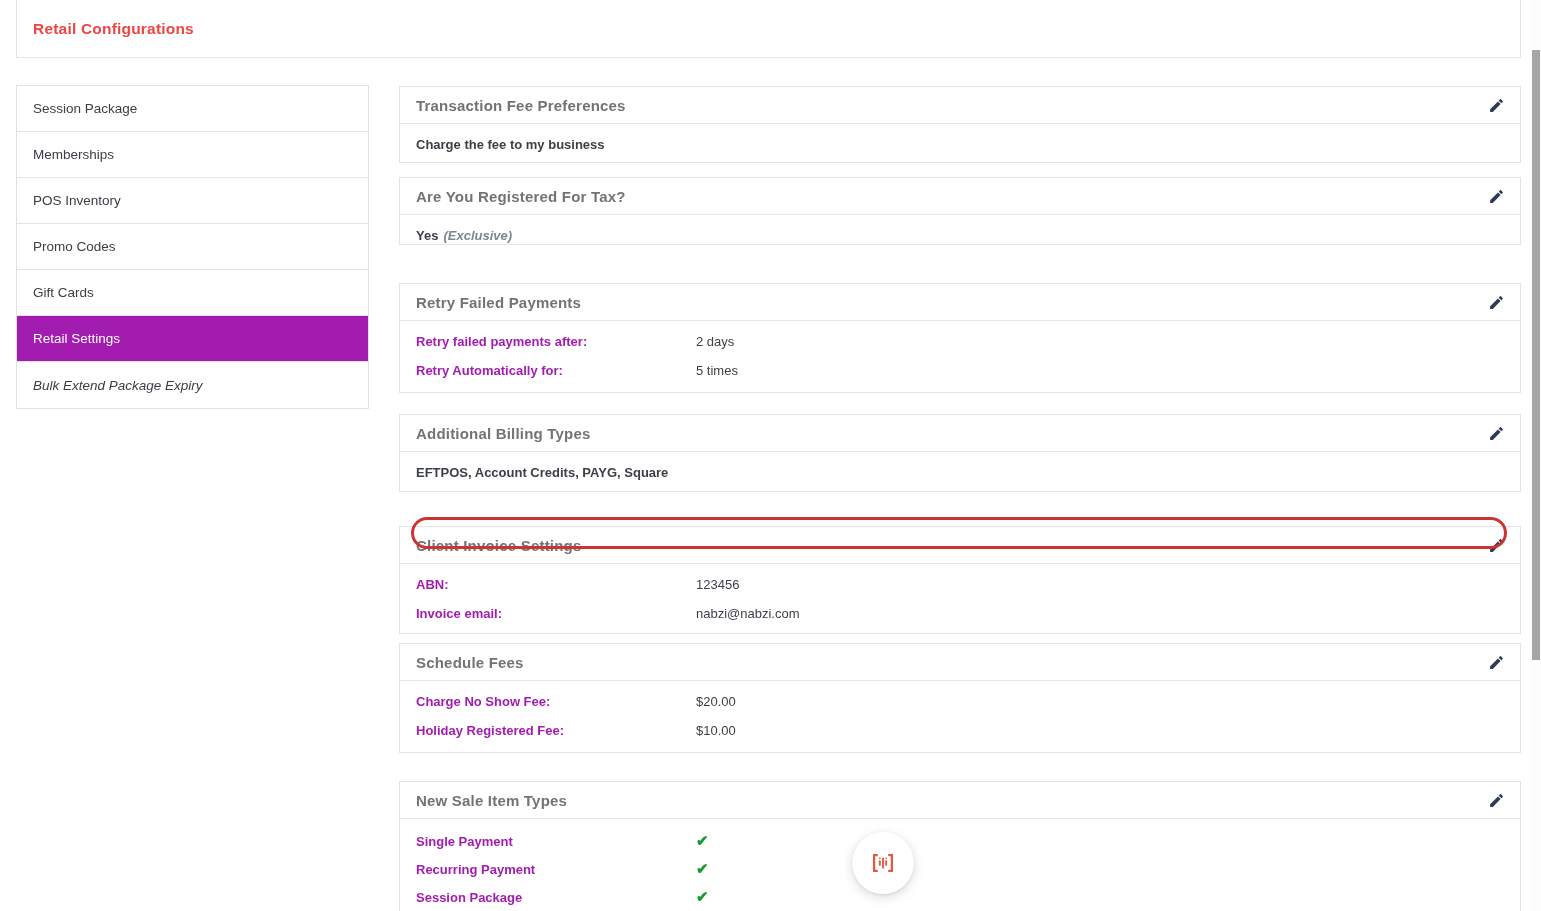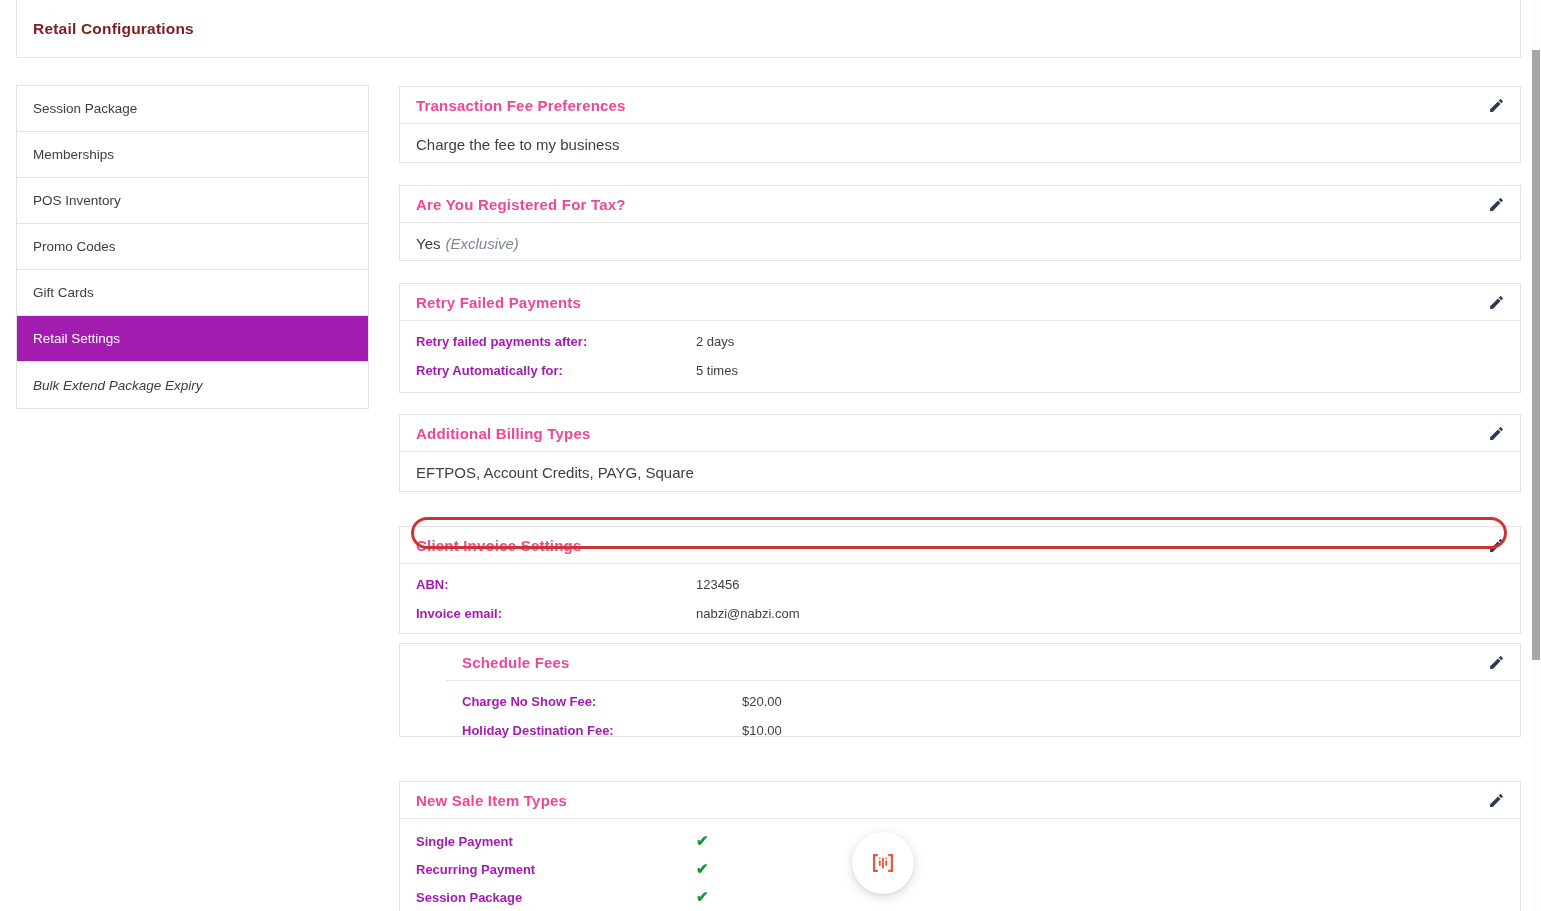--- a/index.html
+++ b/index.html
@@ -10,21 +10,21 @@
     font-family: "Liberation Sans", sans-serif;
   }
 
   
   .topbar {
     position: absolute; left: 16px; top: 0; width: 1505px; height: 58px;
     border-left: 1px solid #e4e4e4; border-right: 1px solid #e4e4e4;
     border-bottom: 1px solid #e4e4e4; background: #fff;
     display: flex; align-items: center; padding-left: 16px;
   }
-  .topbar .title { font-size: 15.5px; font-weight: bold; color: #7f1d1d; letter-spacing: .2px; }
+  .topbar .title { font-size: 15.5px; font-weight: bold; color: #ef4444; letter-spacing: .2px; }
 
   
   .sidebar {
     position: absolute; left: 16px; top: 85px; width: 353px;
     border: 1px solid #e1e1e1; background: #fff;
   }
   .side-item {
     height: 46px; display: flex; align-items: center; padding-left: 16px;
     font-size: 13.5px; color: #3a3e45; border-bottom: 1px solid #e4e4e4;
     cursor: pointer; background: #fff;
@@ -34,43 +34,43 @@
 
   
   .card {
     position: absolute; left: 399px; width: 1122px;
     border: 1px solid #e3e3e3; background: #fff;
   }
   .card-header {
     height: 37px; display: flex; align-items: center;
     padding: 0 13px 0 16px; border-bottom: 1px solid #e6e6e6;
   }
-  .card-title { flex: 1; font-size: 15px; font-weight: bold; color: #ec4899; letter-spacing: .2px; }
+  .card-title { flex: 1; font-size: 15px; font-weight: bold; color: #737373; letter-spacing: .2px; }
   .edit-btn {
     width: 22px; height: 22px; display: flex; align-items: center; justify-content: center;
     cursor: pointer; flex: none;
   }
   .edit-btn svg { width: 17px; height: 17px; fill: #2d3b55; }
 
-  .simple-body { height: 40px; display: flex; align-items: center; padding: 0 16px; font-size: 15px; color: #3b3f46; }
+  .simple-body { height: 40px; display: flex; align-items: center; padding: 0 16px; font-size: 13px; color: #3b3f46; font-weight: bold; }
   .note { font-style: italic; color: #7d8791; margin-left: 5px; }
 
   .kv-body { padding: 6px 16px 0 16px; }
   .kv-row { height: 29px; display: flex; align-items: center; font-size: 13px; }
   .kv-row .k { width: 280px; font-weight: bold; color: #a21caf; flex: none; }
   .kv-row .v { color: #3b3f46; }
   .kv-row .check { font-size: 15px; font-weight: bold; color: #169a33; }
 
   
   .card-1 { top: 86px;  height: 77px;  }
-  .card-2 { top: 185px; height: 76px;  }
+  .card-2 { top: 177px; height: 68px;  }
   .card-3 { top: 283px; height: 110px; }
   .card-4 { top: 414px; height: 78px;  }
   .card-5 { top: 514px; height: 108px; margin-top: 12px; }
-  .card-6 { top: 643px; height: 94px; padding-left: 46px; }
+  .card-6 { top: 643px; height: 110px; }
   .card-7 { top: 781px; height: 140px; }
 
   
   .highlight-outline {
     position: absolute; left: 411px; top: 517px; width: 1096px; height: 32px;
     border: 3px solid #cb3431; border-radius: 16px; pointer-events: none;
     background: transparent; z-index: 5;
   }
 
   
@@ -208,21 +208,21 @@
           <path d="M3 17.25V21h3.75L17.81 9.94l-3.75-3.75L3 17.25zM20.71 7.04c.39-.39.39-1.02 0-1.41l-2.34-2.34a.9959.9959 0 0 0-1.41 0l-1.83 1.83 3.75 3.75 1.83-1.83z"></path>
         </svg>
     </span>
   </div>
   <div class="kv-body">
     <div class="kv-row">
       <span class="k">Charge No Show Fee:</span>
       <span class="v">$20.00</span>
     </div>
     <div class="kv-row">
-      <span class="k">Holiday Destination Fee:</span>
+      <span class="k">Holiday Registered Fee:</span>
       <span class="v">$10.00</span>
     </div>
   </div>
 </div>
 
 <div class="card card-7">
   <div class="card-header">
     <span class="card-title">New Sale Item Types</span>
     <span class="edit-btn">
       <svg viewBox="0 0 24 24">

